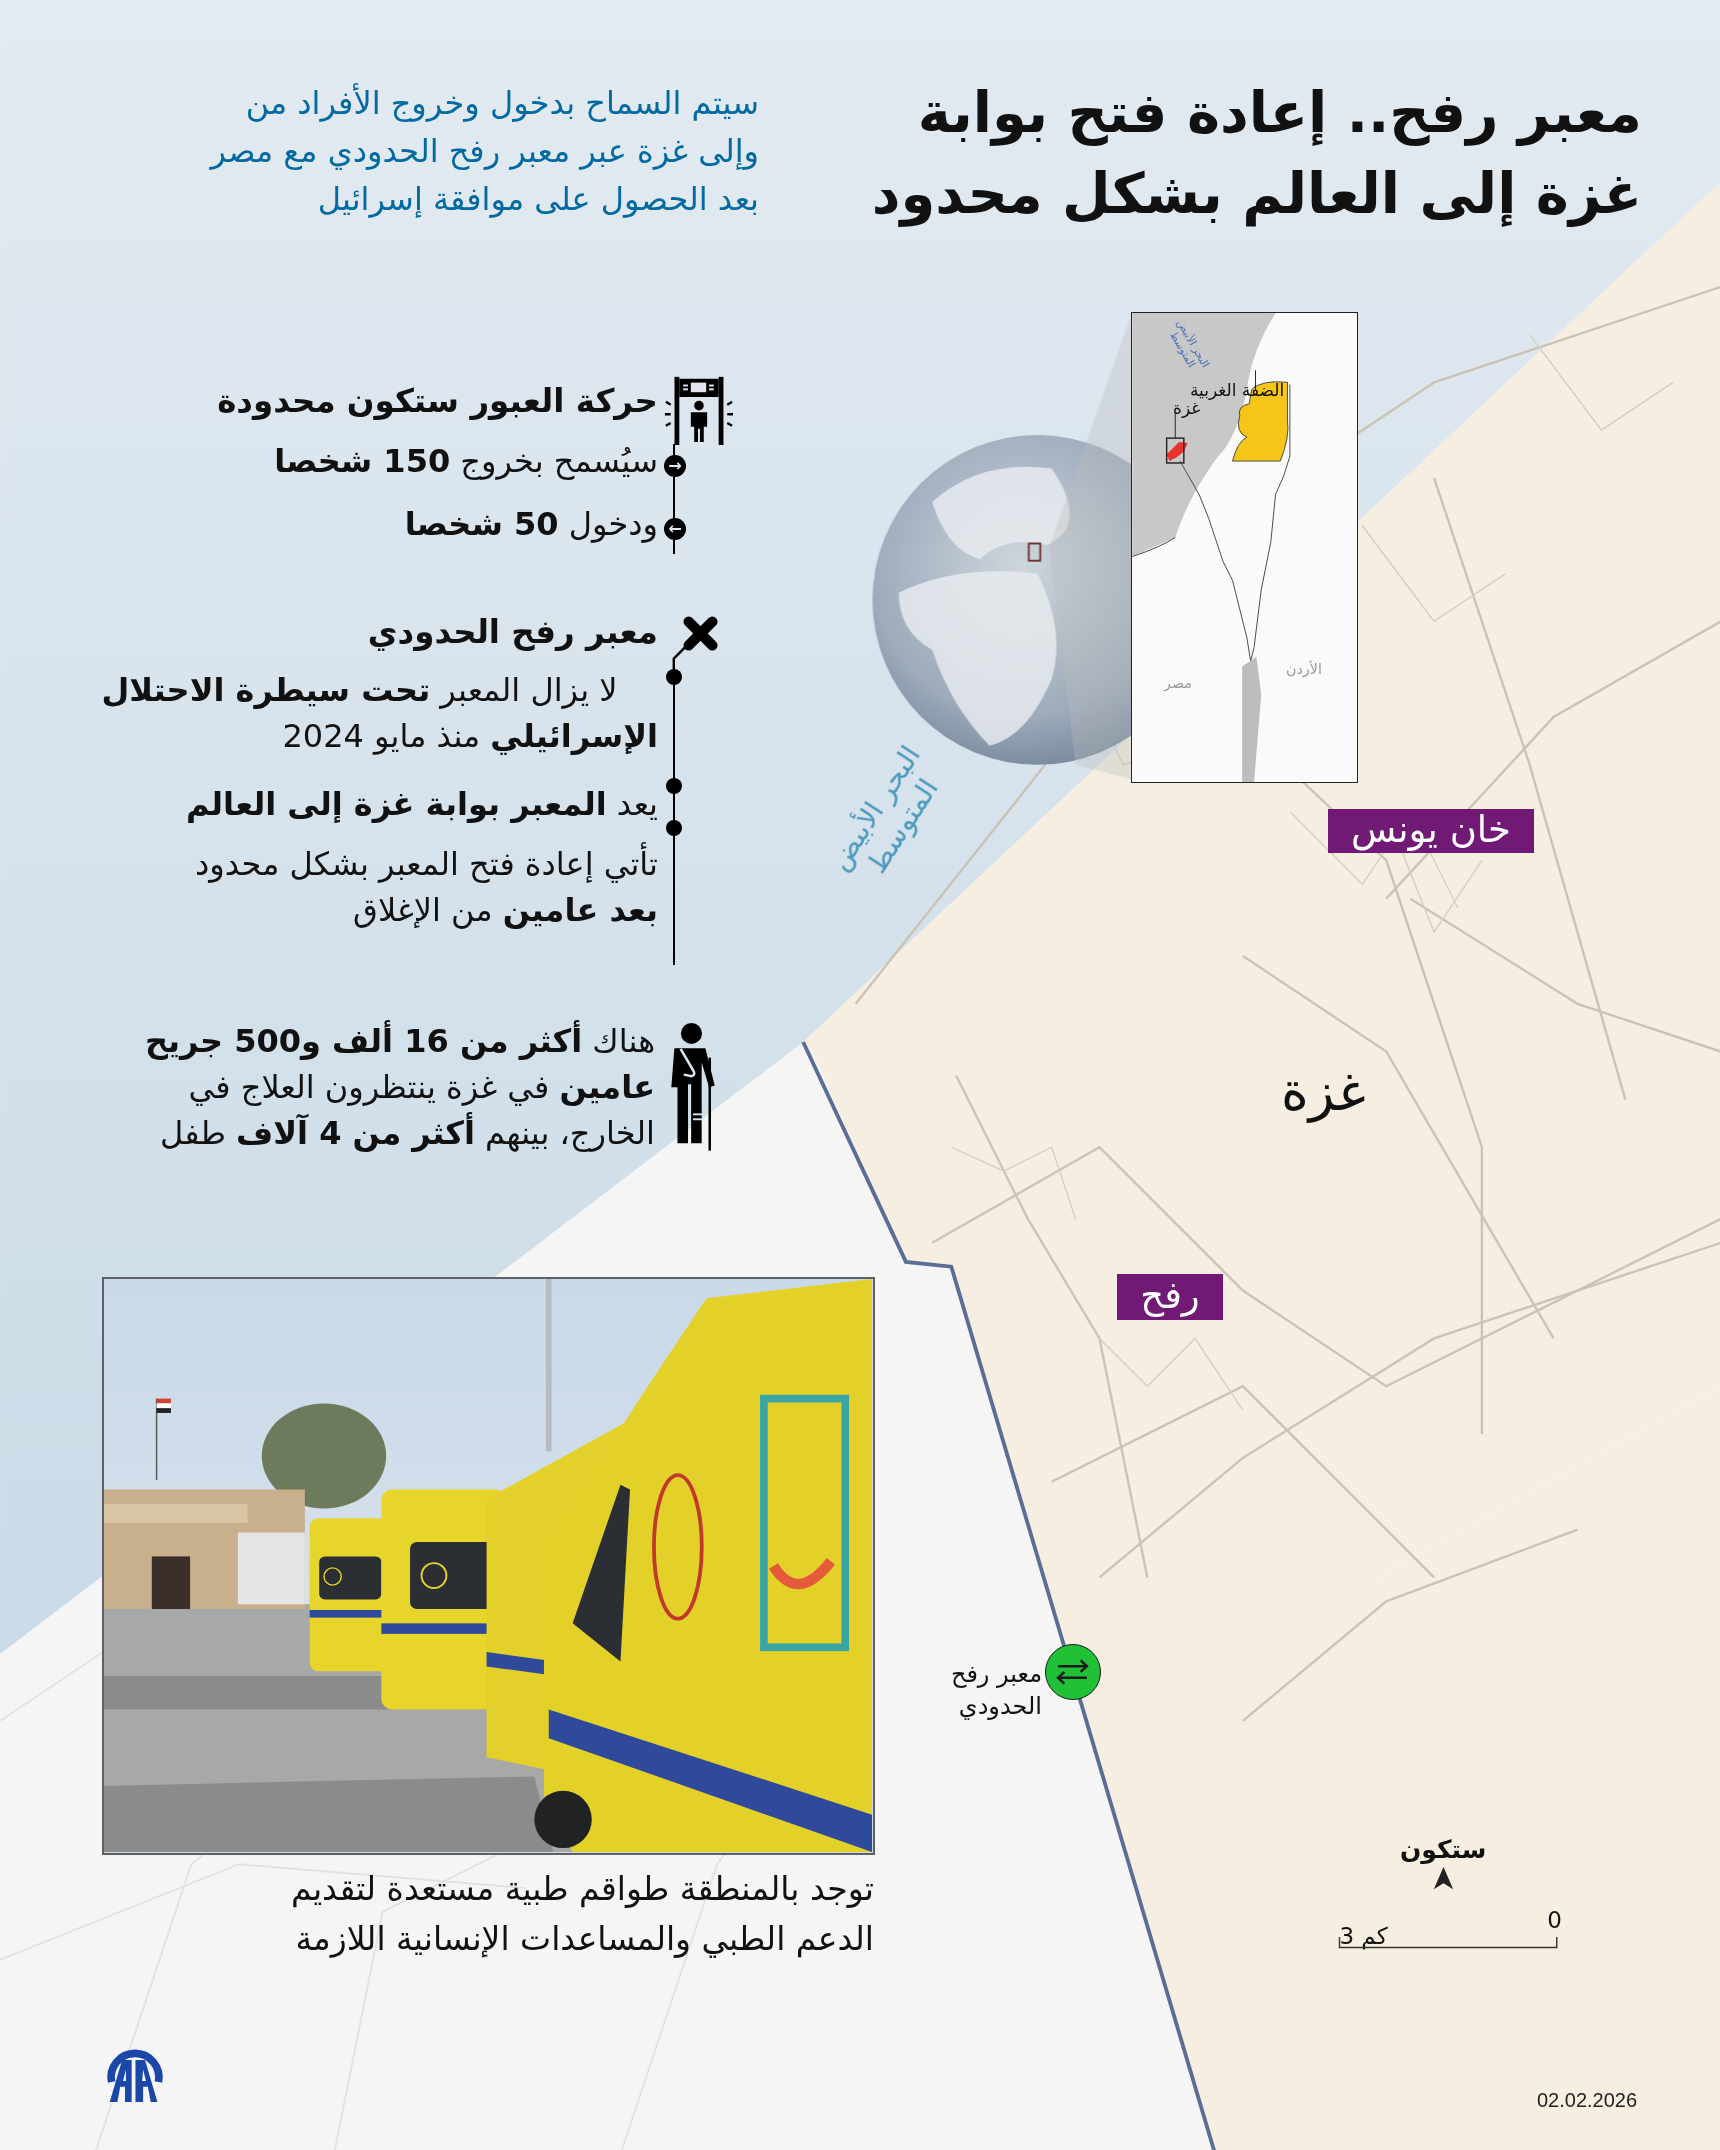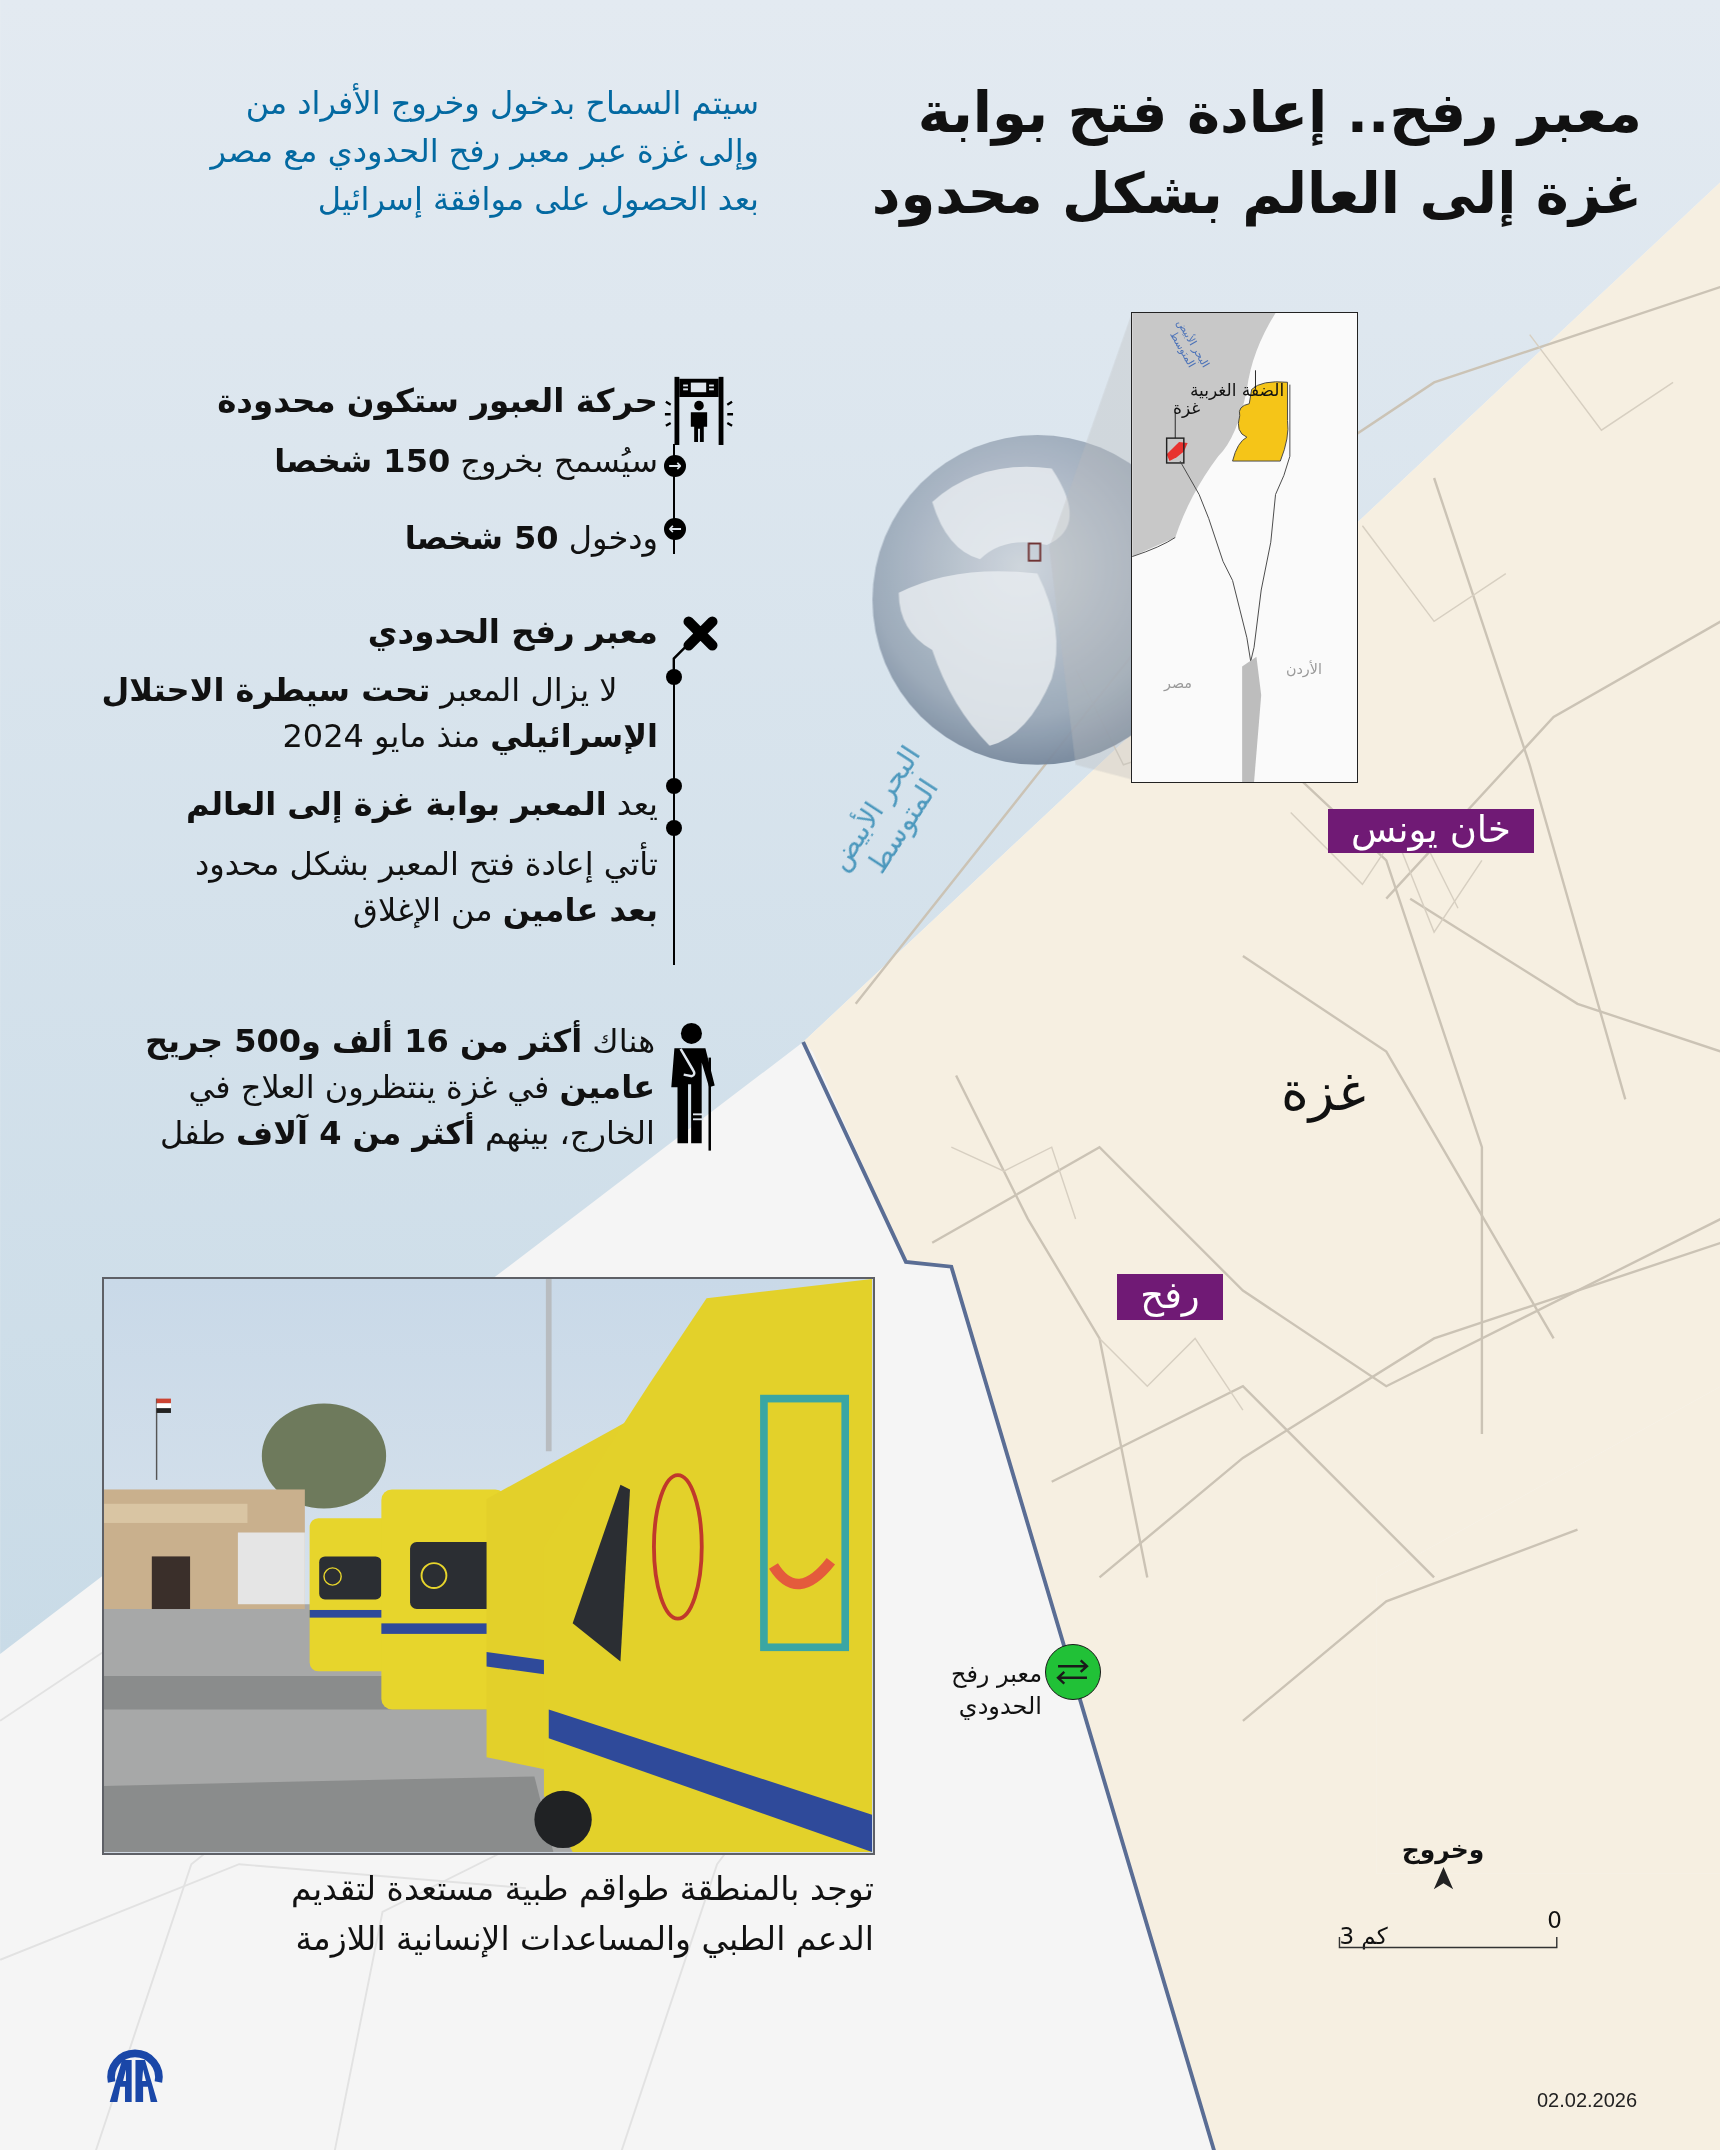--- a/index.html
+++ b/index.html
@@ -160,21 +160,21 @@
     <path d="M6,60 l10,6 M4,86 h12 M6,110 l10,-6 M144,60 l-10,6 M146,86 h-12 M144,110 l-10,-6" stroke="#000" stroke-width="5"></path>
   </svg>
 </div>
 <div class="vline" style="left:673px;top:444px;height:110px;"></div>
 <div class="arrow-dot" style="left:664px;top:455px;">→</div>
 <div class="arrow-dot" style="left:664px;top:518px;">←</div>
 
 <div class="abs section rtl" style="right:1063px;top:378px;width:478px;">
   <div class="s-head">حركة العبور ستكون محدودة</div>
   <div class="s-line" style="margin-top:14.3px;"><span>سيُسمح بخروج </span><b>150 شخصا</b></div>
-  <div class="s-line" style="margin-top:31px;"><span>ودخول </span><b>50 شخصا</b></div>
+  <div class="s-line" style="margin-top:17px;"><span>ودخول </span><b>50 شخصا</b></div>
 </div>
 
 <div class="abs" style="left:683px;top:616px;width:35px;height:35px;">
   <svg width="35" height="35" viewBox="0 0 74 74">
     <path d="M12,12 L62,62 M62,12 L12,62" stroke="#000" stroke-width="22" stroke-linecap="round"></path>
   </svg>
 </div>
 <svg class="abs" style="left:669px;top:645px;" width="24" height="29" viewBox="0 0 50 60">
   <path d="M38,0 L10,28 L10,60" stroke="#000" stroke-width="5" fill="none"></path>
 </svg>
@@ -249,21 +249,21 @@
     <path d="M25,44 H85 M72,32 L85,44 L72,56" stroke="#1a1a1a" stroke-width="5" fill="none"></path>
     <path d="M85,68 H25 M38,56 L25,68 L38,80" stroke="#1a1a1a" stroke-width="5" fill="none"></path>
   </svg>
 </div>
 <div class="abs crossing-label rtl">
   <div>معبر رفح</div>
   <div>الحدودي</div>
 </div>
 
 <div class="abs north">
-  <div>وخروج</div>
+  <div>ستكون</div>
   <svg width="29" height="29" viewBox="0 0 60 60">
       <polygon points="30,6 50,52 30,40 10,52" fill="#222"></polygon>
     </svg>
 </div>
 <div class="abs" style="left:1338px;top:1907px;width:225px;height:48px;">
   <span class="abs scale-num" style="left:1.4px;top:0;margin-top:16px;">3 كم</span>
   <span class="abs scale-num" style="right:1px;top:0;">0</span>
   <svg class="abs" style="left:0;top:29px;" width="225" height="14.3" viewBox="0 0 470 30">
       <path d="M2,2 V24 H458 V2" stroke="#333" stroke-width="3" fill="none"></path>
     </svg>

